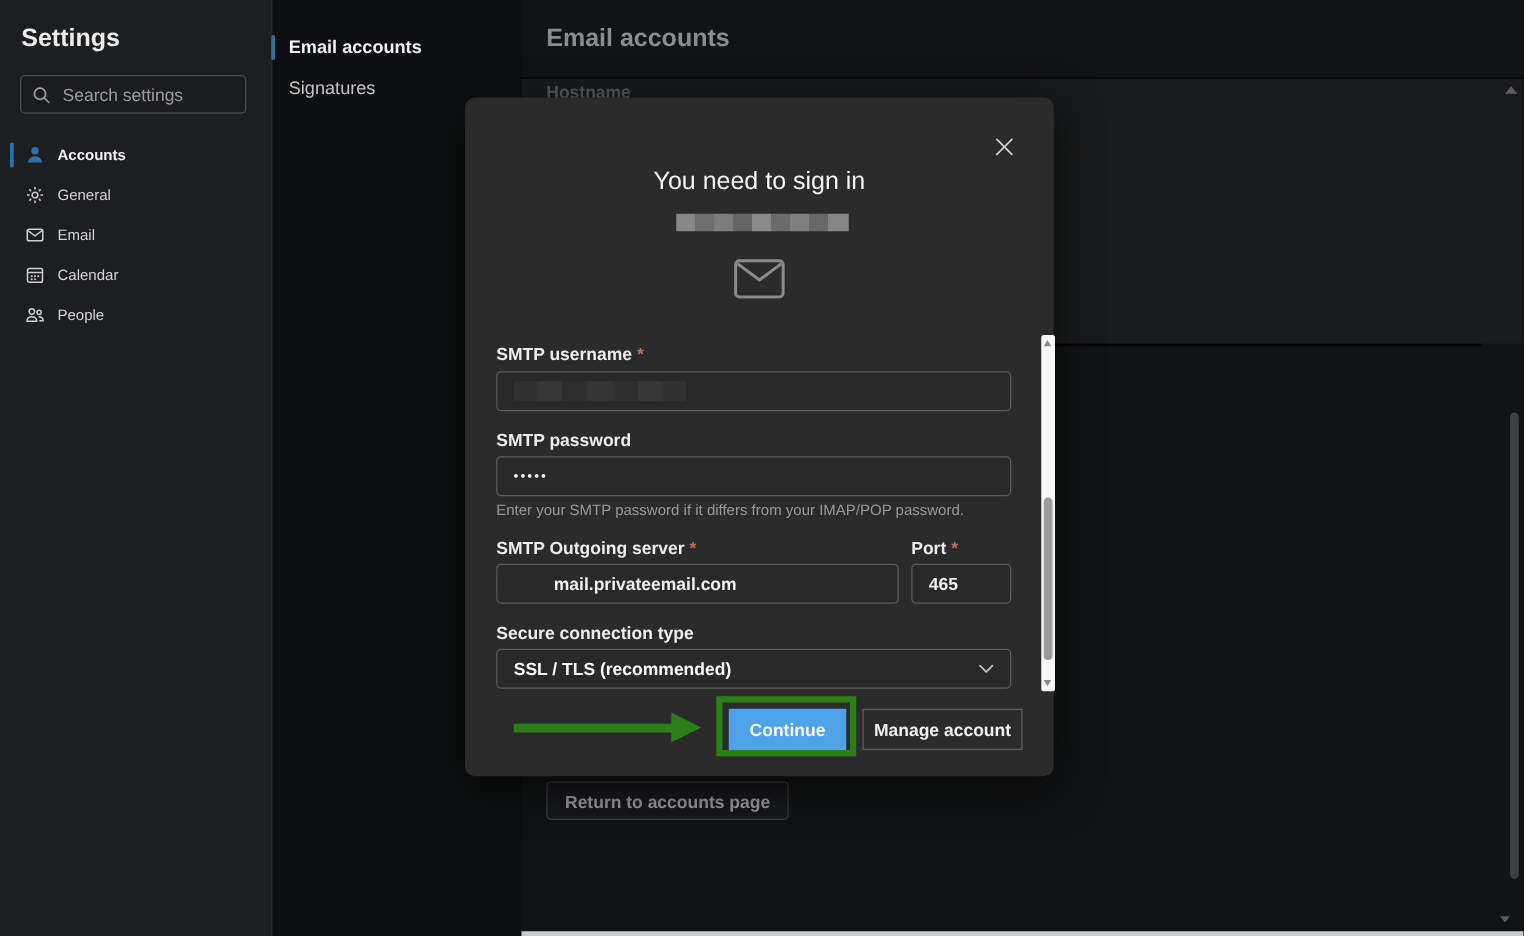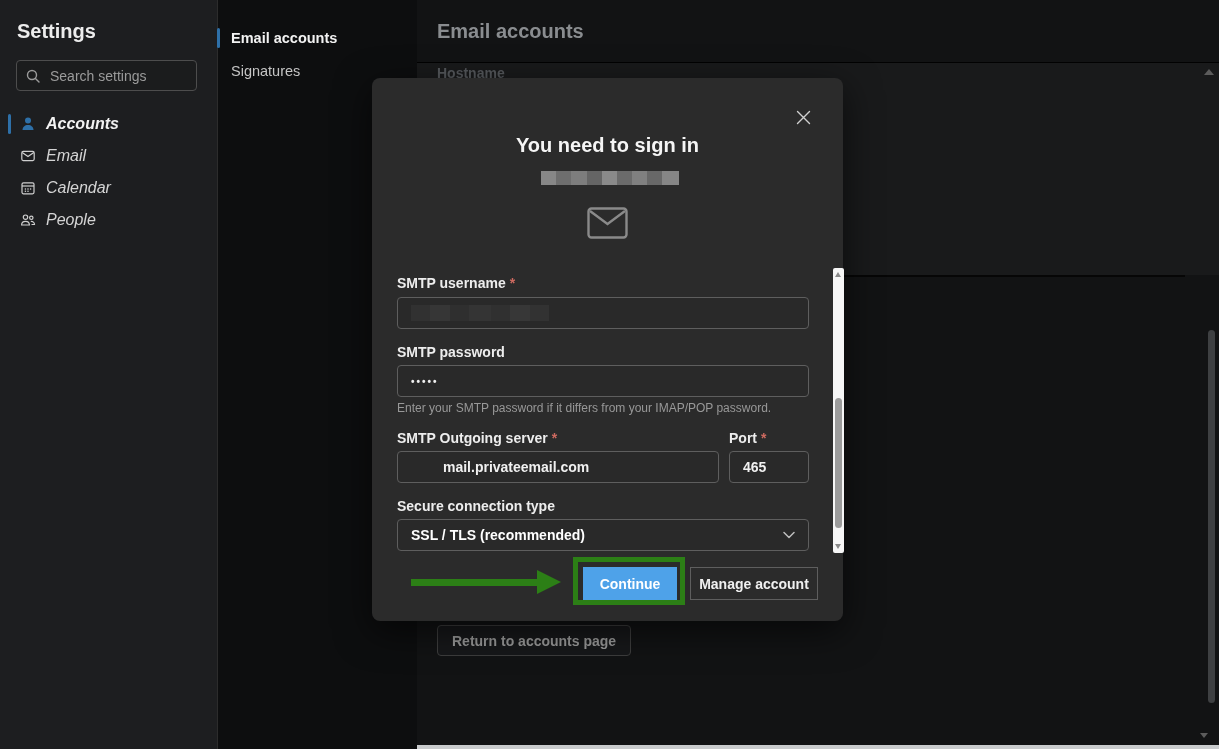--- a/index.html
+++ b/index.html
@@ -9,21 +9,21 @@
     background:#141516; color:#e8e8e8;
   }
   
   .sidebar{position:absolute;left:0;top:0;width:217px;height:749px;background:#1d1e20;border-right:1px solid #2c2c2c;}
   .settings-title{position:absolute;left:17px;top:20px;font-size:20px;font-weight:600;color:#ededed;}
   .searchbox{position:absolute;left:16px;top:60px;width:181px;height:31px;background:#1b1c1d;border:1px solid #4d4d4d;border-radius:4px;display:flex;align-items:center;box-sizing:border-box;padding:0 8px;gap:7px;}
   .searchbox input{flex:1;background:transparent;border:none;outline:none;color:#d8d8d8;font-size:14px;font-family:inherit;width:100%;}
   .searchbox input::placeholder{color:#9b9b9b;}
   .nav{position:absolute;left:0;top:108px;width:217px;}
   .nav-item{position:relative;height:32px;display:flex;align-items:center;padding-left:20px;gap:10px;cursor:pointer;}
-  .nav-item .lbl{font-size:16px;color:#d4d4d4;font-style:italic;}
+  .nav-item .lbl{font-size:12px;color:#d4d4d4;}
   .nav-item.active .lbl{font-weight:700;color:#f2f2f2;}
   .active-bar{position:absolute;left:8px;top:6px;width:3px;height:20px;border-radius:2px;background:#2e70a8;}
   .icon16{width:16px;height:16px;flex:0 0 16px;}
   
   .subnav{position:absolute;left:218px;top:0;width:199px;height:749px;background:#0d0e0f;}
   .subnav-item{position:relative;height:28px;display:flex;align-items:center;padding-left:13px;cursor:pointer;}
   .subnav-item .lbl{font-size:14.5px;color:#c4c4c4;}
   .subnav-item.active .lbl{font-weight:700;color:#f2f2f2;}
   .subnav-bar{position:absolute;left:-1px;top:4px;width:3px;height:20px;border-radius:2px;background:#2e70a8;}
   
@@ -35,21 +35,21 @@
   .row-divider{position:absolute;left:426px;top:275px;width:342px;height:2px;background:#060606;}
   .return-btn{position:absolute;left:20px;top:625px;height:31px;padding:0 14px;background:#17181a;border:1px solid #3e3e3e;border-radius:4px;color:#9b9b9b;font-size:14px;font-weight:700;display:flex;align-items:center;cursor:pointer;}
   
   .vscroll-up{position:absolute;right:5px;top:69px;width:0;height:0;border-left:5px solid transparent;border-right:5px solid transparent;border-bottom:6px solid #5c5c5c;}
   .vscroll-thumb{position:absolute;right:4px;top:330px;width:7px;height:373px;background:#3e4042;border-radius:4px;}
   .vscroll-down{position:absolute;right:11px;top:733px;width:0;height:0;border-left:4px solid transparent;border-right:4px solid transparent;border-top:5px solid #5c5c5c;}
   .hscroll{position:absolute;left:0;bottom:0;width:802px;height:4px;background:#c9cbcd;}
   
   .dialog{position:absolute;left:372px;top:78px;width:471px;height:543px;background:#2b2b2b;border-radius:8px;box-shadow:0 10px 36px rgba(0,0,0,.6);}
   .dlg-close{position:absolute;left:419px;top:27px;width:24px;height:24px;display:flex;align-items:center;justify-content:center;cursor:pointer;background:transparent;border:none;padding:0;}
-  .dlg-title{position:absolute;left:0;top:56px;width:471px;text-align:center;font-size:20px;font-weight:700;color:#f5f5f5;}
+  .dlg-title{position:absolute;left:0;top:56px;width:471px;text-align:center;font-size:20px;font-weight:400;color:#f5f5f5;}
   .redact-light{position:absolute;left:169px;top:93px;width:138px;height:14px;filter:blur(.6px);
     background:linear-gradient(90deg,#878787 0 11%,#6e6e6e 11% 22%,#7d7d7d 22% 33%,#656565 33% 44%,#8a8a8a 44% 55%,#6b6b6b 55% 66%,#808080 66% 77%,#686868 77% 88%,#868686 88% 100%);}
   .dlg-mail-icon{position:absolute;left:215px;top:129px;}
   .form-label{position:absolute;font-size:14px;font-weight:600;color:#ededed;}
   .req{color:#ce6a60;font-weight:700;margin-left:4px;}
   .tbox{position:absolute;height:32px;box-sizing:border-box;background:#292929;border:1px solid #5e5e5e;border-radius:4px;display:flex;align-items:center;padding:0 13px;}
   .tbox input{background:transparent;border:none;outline:none;color:#f0f0f0;font-size:14px;font-weight:600;font-family:inherit;width:100%;padding:0;}
   .redact-dark{width:138px;height:16px;filter:blur(.6px);
     background:linear-gradient(90deg,#313131 0 14%,#363636 14% 28%,#2f2f2f 28% 42%,#343434 42% 58%,#303030 58% 72%,#373737 72% 86%,#323232 86% 100%);}
   .pw input{font-size:10px;letter-spacing:2px;font-weight:700;}
@@ -108,20 +108,29 @@
           <svg class="icon16" viewBox="0 0 16 16">
               <circle cx="8" cy="4.6" r="3" fill="#2e70a8"></circle>
               <path d="M2.5 14c0-3 2.4-5 5.5-5s5.5 2 5.5 5z" fill="#2e70a8"></path>
             </svg>
         </span>
         <span class="lbl">Accounts</span>
       </div>
       <div class="nav-item">
         <span>
           <svg class="icon16" viewBox="0 0 16 16" fill="none" stroke="#cfcfcf" stroke-width="1.2">
+              <circle cx="8" cy="8" r="2.3"></circle>
+              <path d="M8 1.6v2M8 12.4v2M1.6 8h2M12.4 8h2M3.5 3.5l1.4 1.4M11.1 11.1l1.4 1.4M12.5 3.5l-1.4 1.4M4.9 11.1l-1.4 1.4"></path>
+            </svg>
+        </span>
+        <span class="lbl">General</span>
+      </div>
+      <div class="nav-item">
+        <span>
+          <svg class="icon16" viewBox="0 0 16 16" fill="none" stroke="#cfcfcf" stroke-width="1.2">
               <rect x="1.8" y="3.4" width="12.4" height="9.2" rx="1.5"></rect>
               <path d="M2.2 4.4 8 8.6l5.8-4.2"></path>
             </svg>
         </span>
         <span class="lbl">Email</span>
       </div>
       <div class="nav-item">
         <span>
           <svg class="icon16" viewBox="0 0 16 16" fill="none" stroke="#cfcfcf" stroke-width="1.2">
               <rect x="2" y="2.8" width="12" height="11" rx="1.5"></rect>

